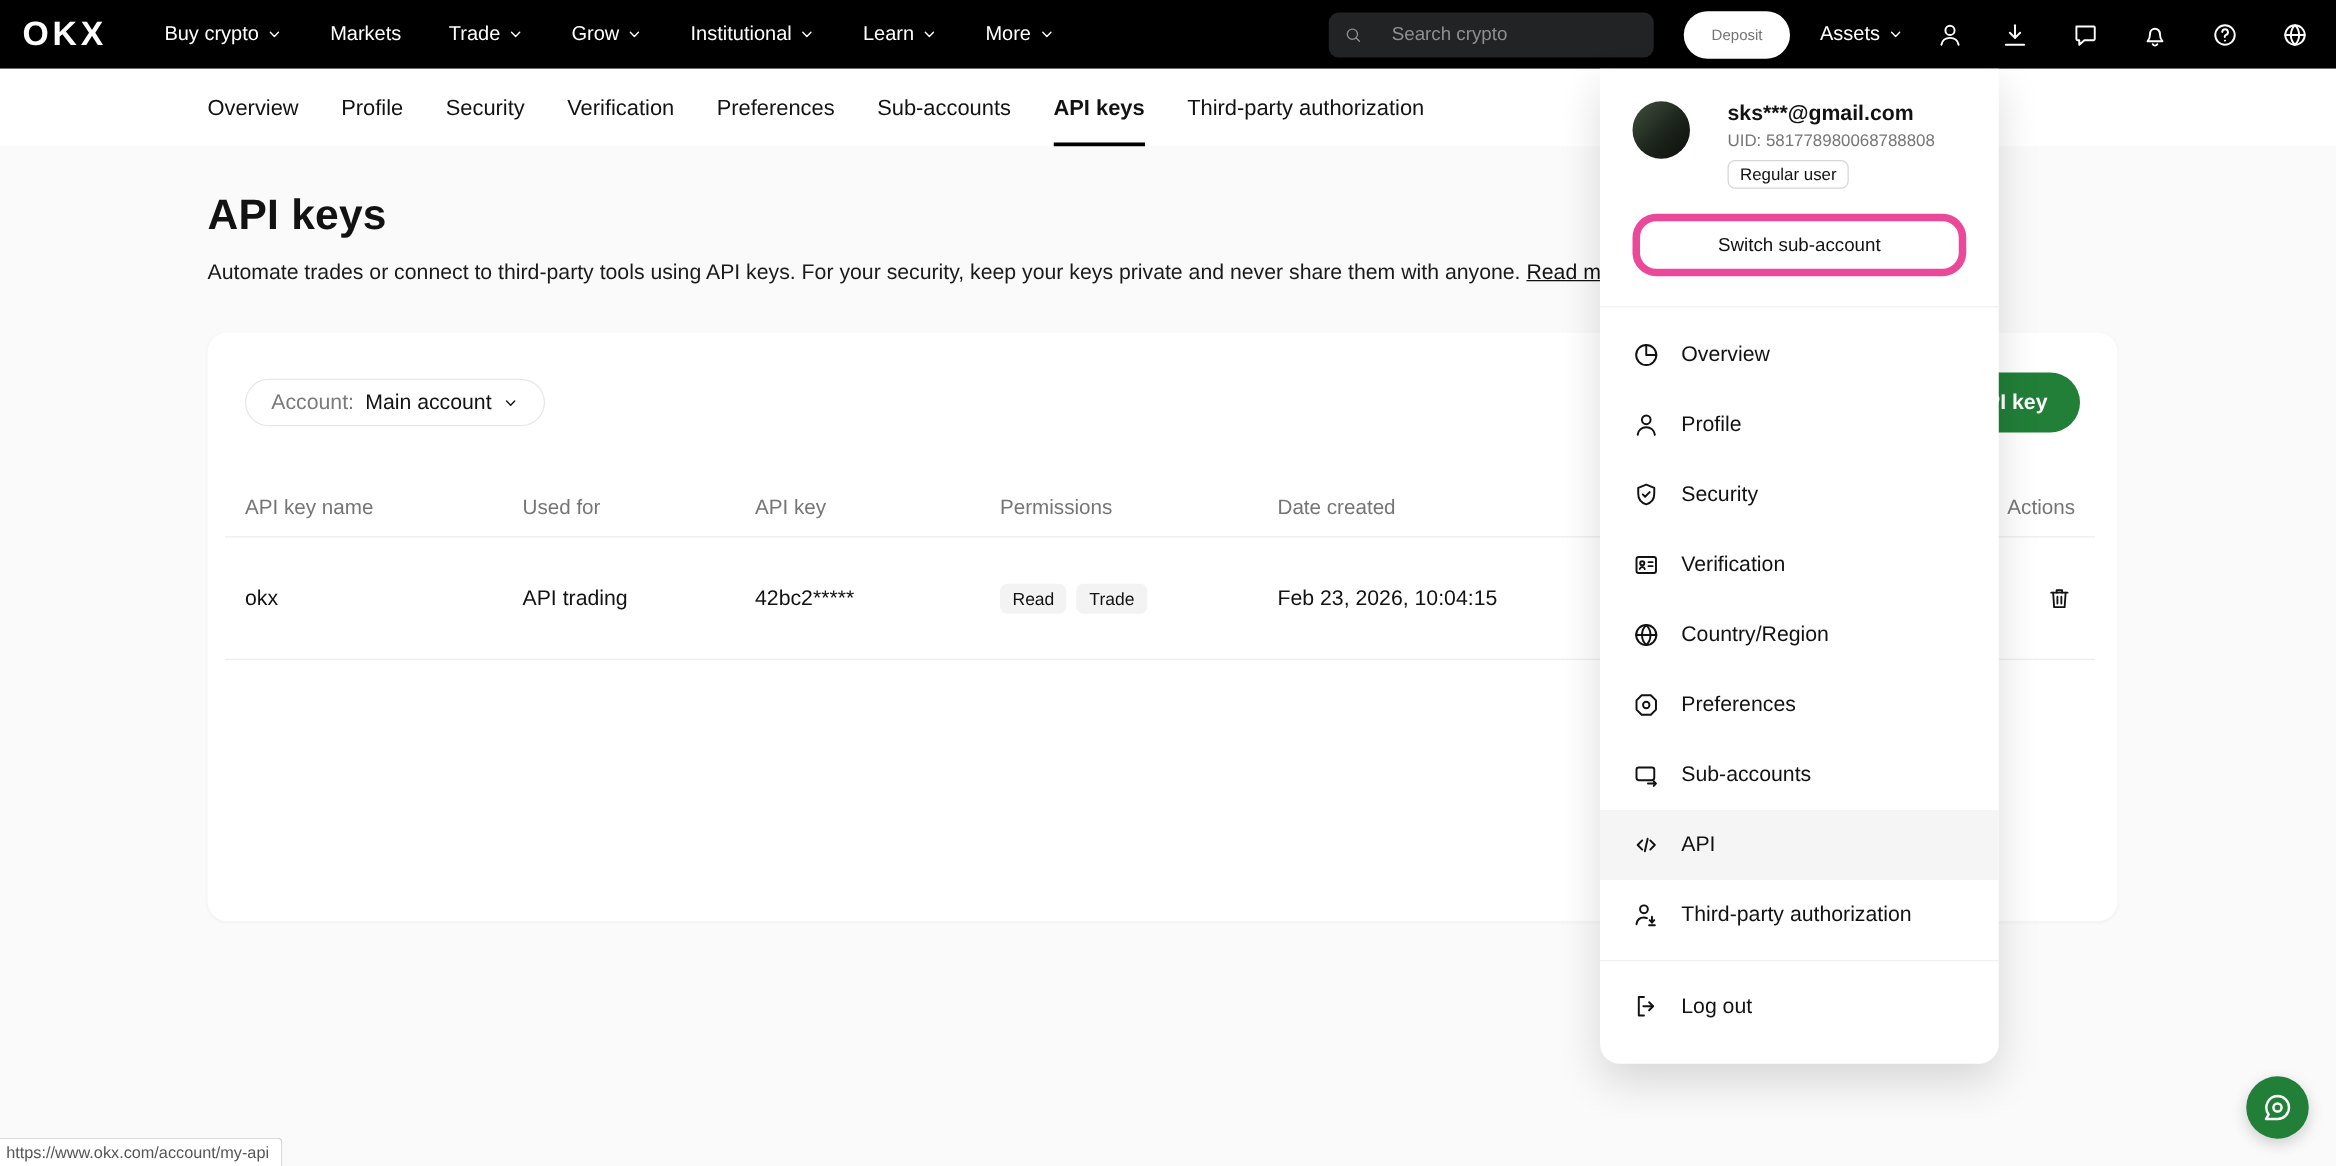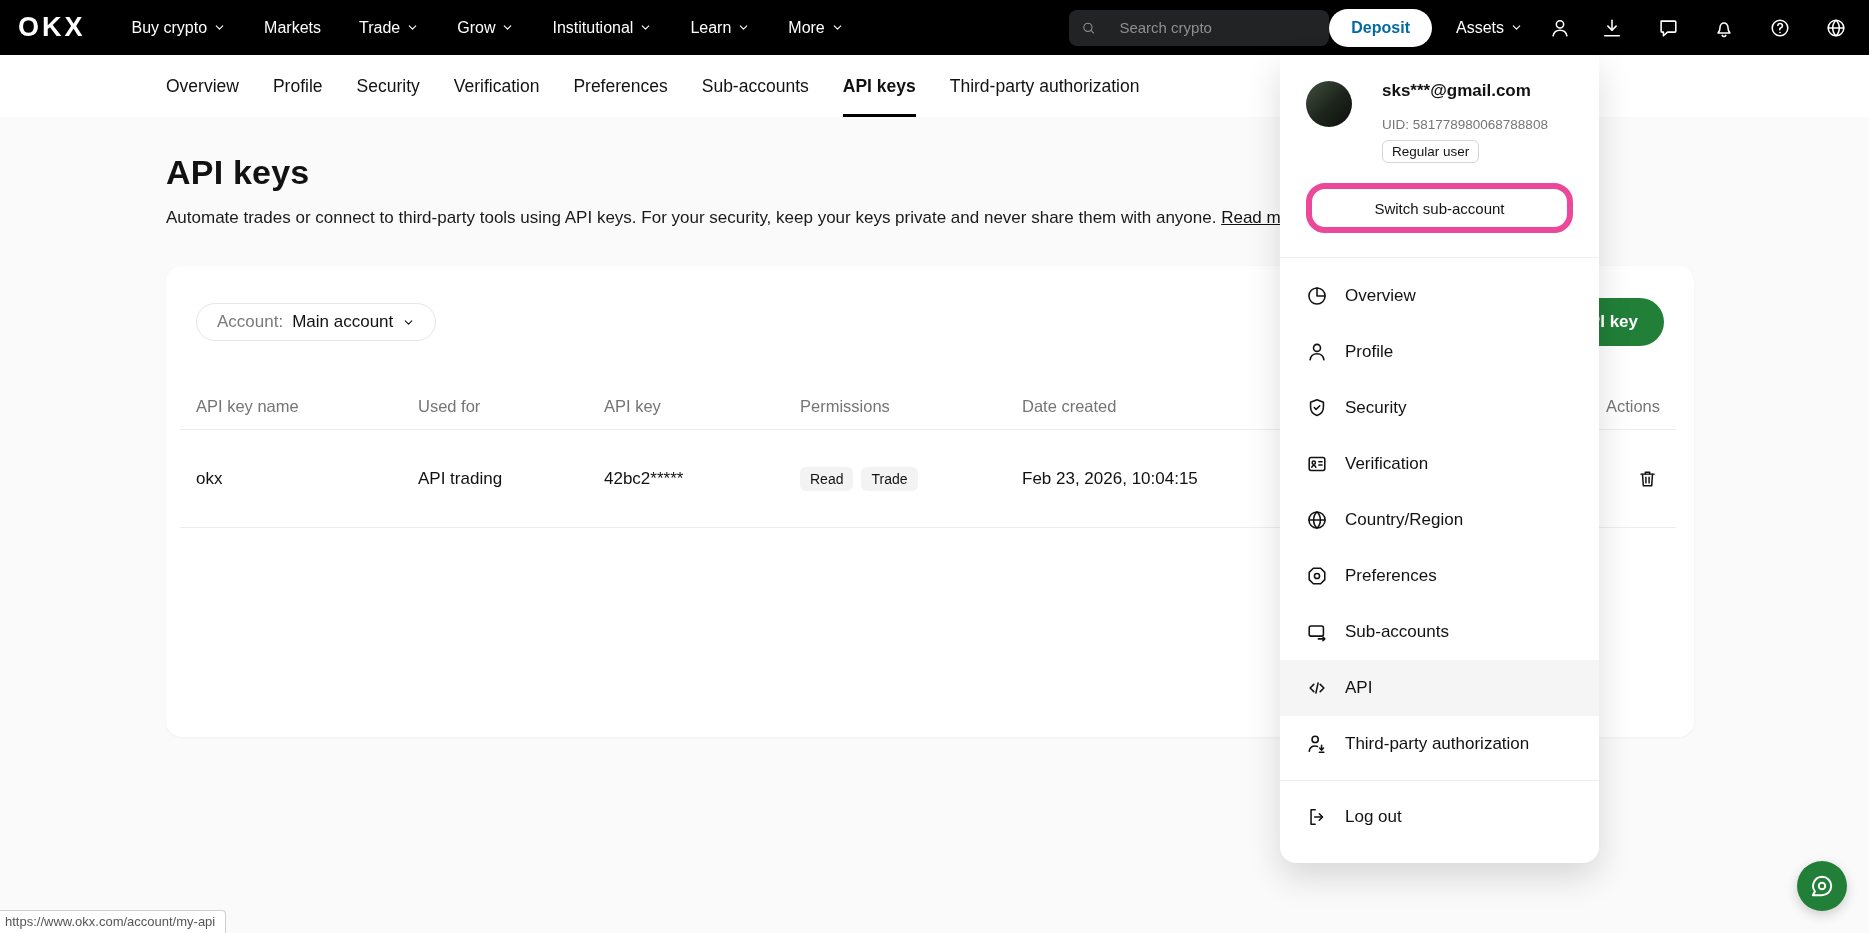--- a/index.html
+++ b/index.html
@@ -10,24 +10,24 @@
   }
   svg { display:block; }
   .i { width:22px; height:22px; fill:none; stroke:currentColor; stroke-width:1.7; stroke-linecap:round; stroke-linejoin:round; }
   .chev { width:13px; height:13px; fill:none; stroke:currentColor; stroke-width:2.1; stroke-linecap:round; stroke-linejoin:round; }
 
   
   .topnav { height:55px; background:#000; color:#fff; display:flex; align-items:center; padding:0 18px 0 18px; }
   .logo { font-weight:900; font-size:27px; letter-spacing:3px; margin-right:46px; cursor:pointer; }
   .nav { display:flex; align-items:center; gap:38px; }
   .nav-item { display:flex; align-items:center; gap:6px; font-size:16px; font-weight:500; cursor:pointer; white-space:nowrap; }
-  .search { margin-left:auto; width:260px; height:36px; background:#222324; border-radius:8px; display:flex; align-items:center; padding:0 12px; gap:23px; color:#8d8f92; }
+  .search { margin-left:auto; margin-right:24px; width:260px; height:36px; background:#222324; border-radius:8px; display:flex; align-items:center; padding:0 12px; gap:23px; color:#8d8f92; }
   .search input { background:transparent; border:none; outline:none; color:#e6e6e6; font-size:15px; width:100%; font-family:inherit; }
   .search input::placeholder { color:#8d8f92; }
-  .deposit { height:38px; padding:0 22px; border:none; border-radius:19px; background:#fff; color:#0369a1; font-size:16px; font-weight:700; margin-right:24px; cursor:pointer; font-family:inherit; }
+  .deposit { height:38px; padding:0 22px; border:none; border-radius:19px; background:#fff; color:#737373; font-size:12px; font-weight:400; margin-right:24px; cursor:pointer; font-family:inherit; }
   .assets { margin-right:22px; }
   .icon-btn { display:flex; align-items:center; justify-content:center; padding:4px; cursor:pointer; color:#fff; }
   .icons { display:flex; align-items:center; gap:26px; margin-left:22px; }
 
   
   .tabbar { height:62px; background:#fff; display:flex; align-items:stretch; padding-left:166px; gap:34px; }
   .tab { display:flex; align-items:center; font-size:17.5px; color:#121212; border-bottom:3px solid transparent; padding-top:3px; cursor:pointer; white-space:nowrap; }
   .tab.active { font-weight:700; border-bottom-color:#000; }
 
   
@@ -50,21 +50,21 @@
   .trow { height:98px; font-size:17px; color:#121212; border-bottom:1px solid #ededed; }
   .badges { display:flex; gap:8px; }
   .badge { background:#f3f3f3; border-radius:6px; padding:4px 10px; font-size:14px; color:#121212; }
   .trash { background:none; border:none; cursor:pointer; color:#121212; padding:2px; }
 
   
   .account-dropdown { position:absolute; top:55px; left:1280px; width:319px; min-height:795px; background:#fff; border-radius:0 0 16px 16px; box-shadow:0 14px 34px rgba(0,0,0,.14); z-index:50; padding:26px 0 18px 0; }
   .profile-row { display:flex; gap:30px; padding:0 26px; }
   .avatar { width:46px; height:46px; border-radius:50%; flex:none; background:linear-gradient(135deg,#41503f 0%, #1c241b 55%, #0c0f0b 100%); }
   .email { font-size:17px; font-weight:700; }
-  .uid { margin-top:16px; font-size:13.5px; color:#767676; }
+  .uid { margin-top:4px; font-size:13.5px; color:#767676; }
   .role-badge { display:inline-block; margin-top:8px; border:1px solid #d6d6d6; border-radius:6px; padding:3px 9px; font-size:13.5px; color:#121212; }
   .switch-btn { display:block; margin:20px 26px 0 26px; width:calc(100% - 52px); height:50px; border-radius:19px; border:6px solid #ec4899; background:#fff; font-size:15px; color:#121212; cursor:pointer; font-family:inherit; }
   .menu-divider { height:1px; background:#f0f0f0; margin:24px 0 10px 0; }
   .menu-divider.small { margin:8px 0; }
   .menu-item { height:56px; display:flex; align-items:center; gap:17px; padding:0 26px; font-size:17px; cursor:pointer; }
   .menu-item.active { background:#f5f5f5; }
   .menu-item .i { flex:none; }
 
   
   .status-tooltip { position:absolute; left:-8px; bottom:0; background:#fff; border:1px solid #cfcfcf; border-bottom:none; border-top-right-radius:4px; padding:3px 10px 4px 12px; font-size:13px; color:#565656; z-index:60; white-space:nowrap; }

